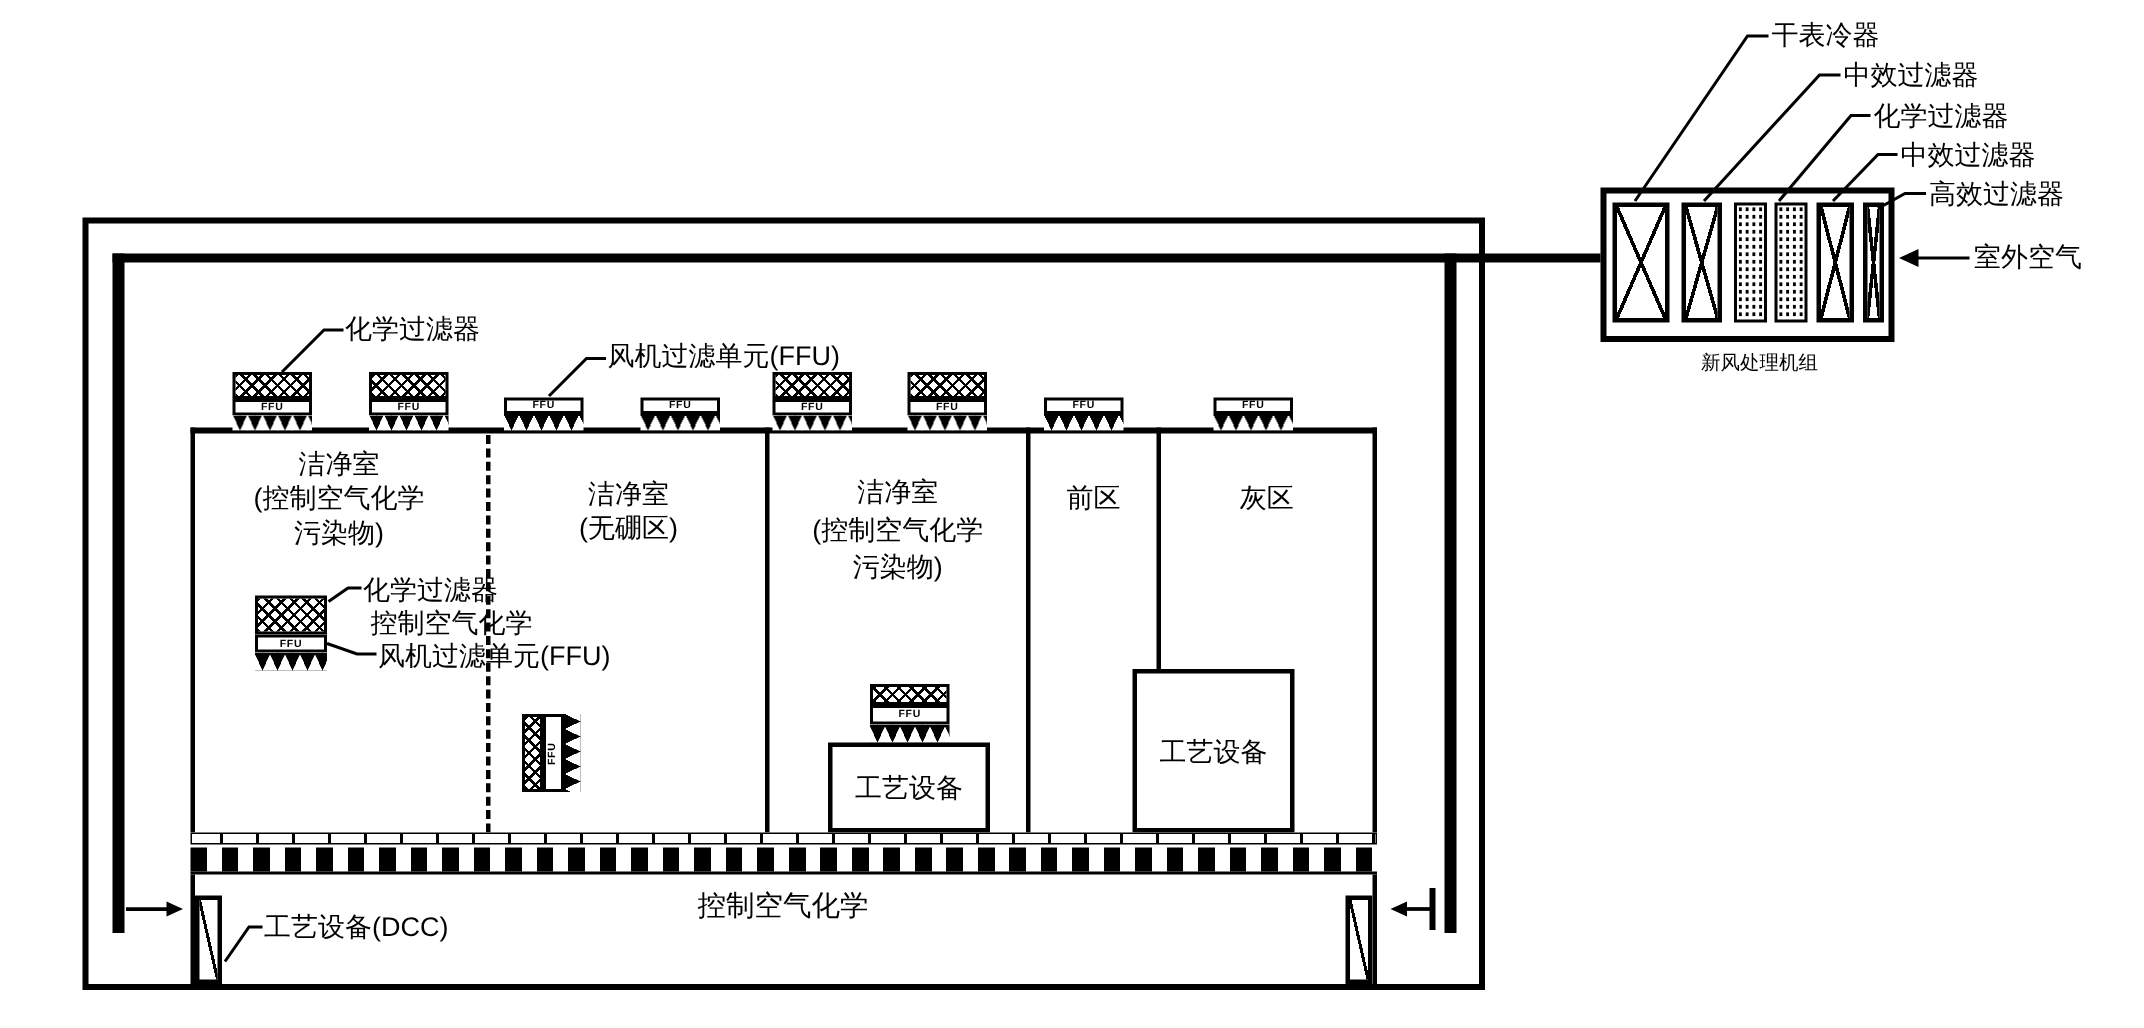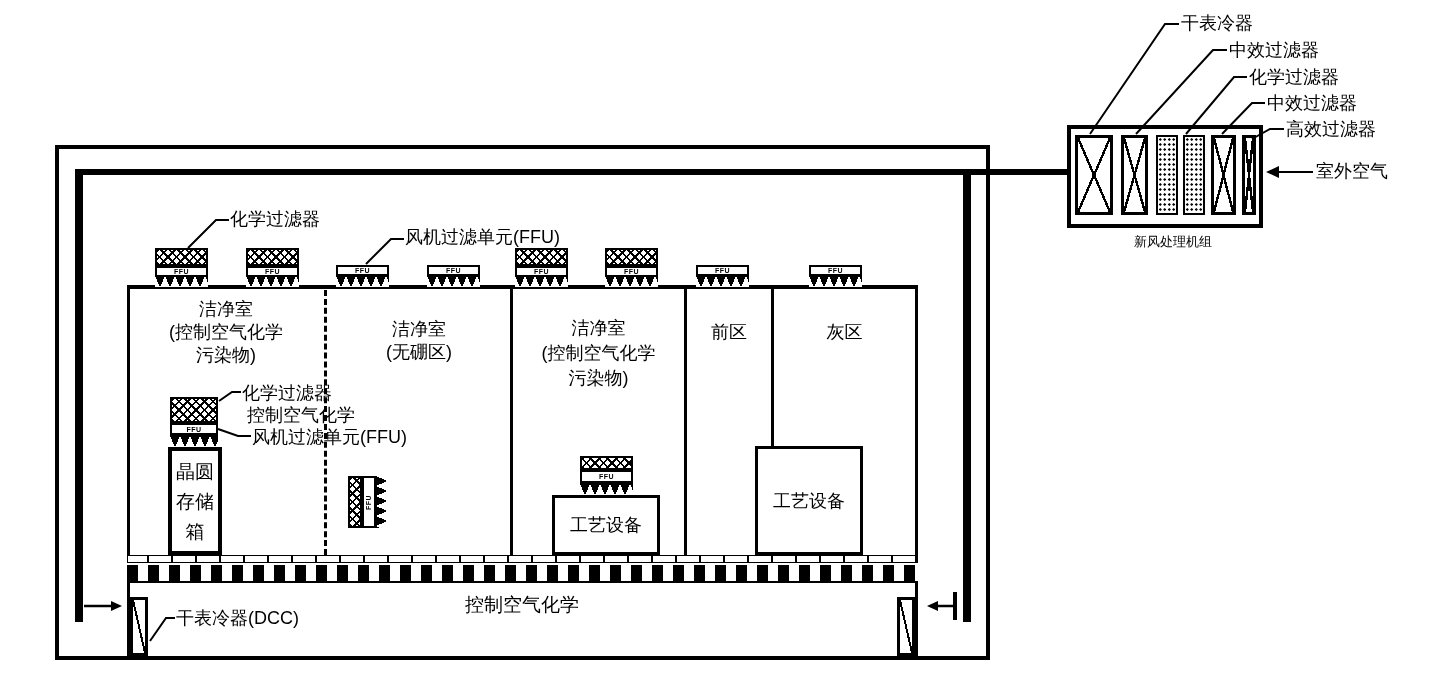--- a/index.html
+++ b/index.html
@@ -121,27 +121,20 @@
     <span style="display:block">污染物)</span>
   </div>
   <div class="t ctr" style="left:687px;top:322px;width:84px">前区</div>
   <div class="t ctr" style="left:774px;top:322px;width:141px">灰区</div>
 
   <div class="c hatch" style="left:170px;top:397px;width:48px;height:26px"></div>
   <div class="c ffub" style="left:170px;top:423px;width:48px;height:12px">
       <span>FFU</span>
     </div>
   <div class="c zz" style="left:170px;top:435px;width:48px;height:12px"></div>
-  <div class="c" style="left:168px;top:447px;width:54px;height:108px;border:4px solid #000;background:#fff">
-    <div class="ctr" style="font-size:19px;line-height:30px;padding-top:6px">
-      <span style="display:block">晶圆</span>
-      <span style="display:block">存储</span>
-      <span style="display:block">箱</span>
-    </div>
-  </div>
   <div class="t" style="left:242px;top:383px">化学过滤器</div>
   <div class="t" style="left:247px;top:405px">控制空气化学</div>
   <div class="t" style="left:252px;top:427px">风机过滤单元(FFU)</div>
 
   <div class="c hatch" style="left:348px;top:476px;width:14px;height:52px"></div>
   <div class="c ffub" style="left:362px;top:476px;width:14px;height:52px">
     <span style="transform:rotate(-90deg)">FFU</span>
   </div>
   <div class="c zzr" style="left:376px;top:476px;width:11px;height:52px"></div>
 
@@ -152,21 +145,21 @@
   <div class="c zz" style="left:580px;top:483px;width:53px;height:12px"></div>
   <div class="c box3 ctr" style="left:552px;top:495px;width:108px;height:60px;display:flex;align-items:center;justify-content:center;font-size:18px">
     <span>工艺设备</span>
   </div>
 
   <div class="c box3 ctr" style="left:755px;top:446px;width:108px;height:109px;display:flex;align-items:center;justify-content:center;font-size:18px">
     <span>工艺设备</span>
   </div>
 
   <div class="t" style="left:465px;top:594px;font-size:19px">控制空气化学</div>
-  <div class="t" style="left:176px;top:608px">干表冷器(DCC)</div>
+  <div class="t" style="left:176px;top:608px">工艺设备(DCC)</div>
 
   <div class="c" style="left:1067px;top:125px;width:196px;height:103px;border:4px solid #000"></div>
   <div class="c xbox" style="left:1075px;top:135px;width:38px;height:80px"></div>
   <div class="c xbox" style="left:1121px;top:135px;width:27px;height:80px"></div>
   <div class="c dots" style="left:1156px;top:135px;width:22px;height:80px"></div>
   <div class="c dots" style="left:1183px;top:135px;width:22px;height:80px"></div>
   <div class="c xbox" style="left:1211px;top:135px;width:25px;height:80px"></div>
   <div class="c xbox" style="left:1242px;top:135px;width:14px;height:80px"></div>
   <div class="t ctr" style="left:1073px;top:234px;width:200px;font-size:13px">新风处理机组</div>
 

